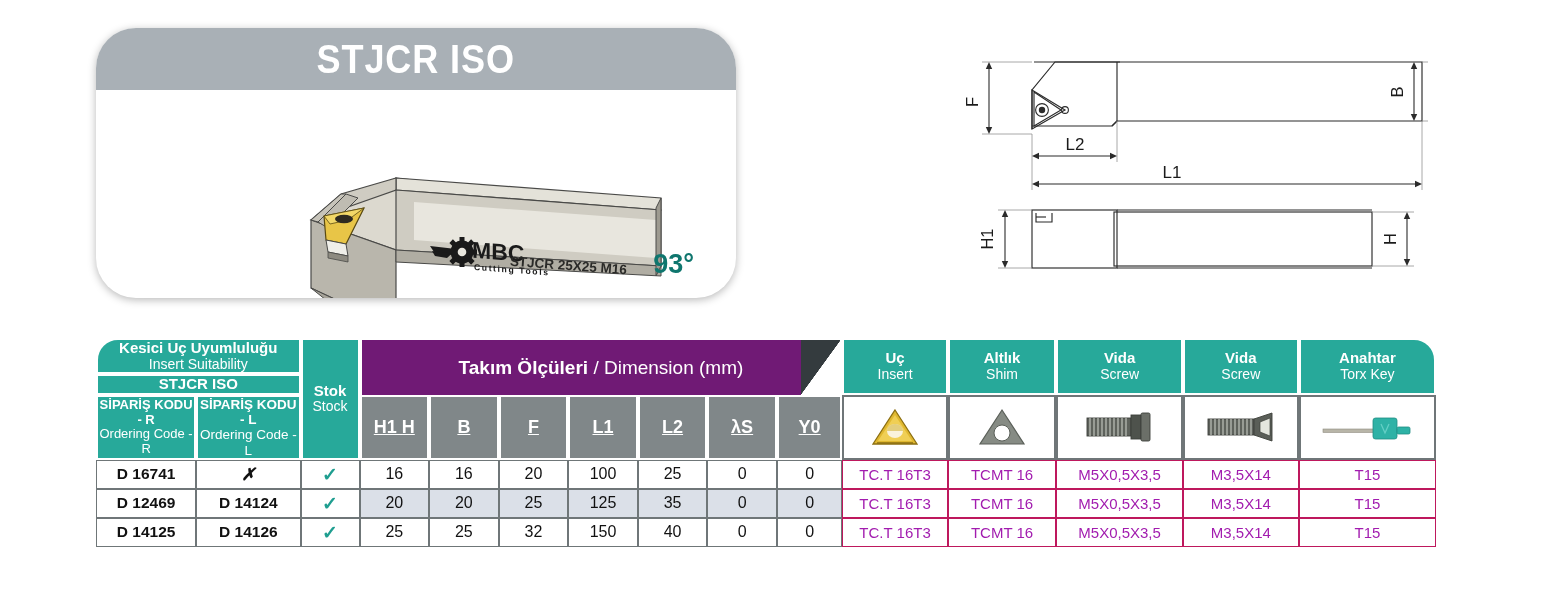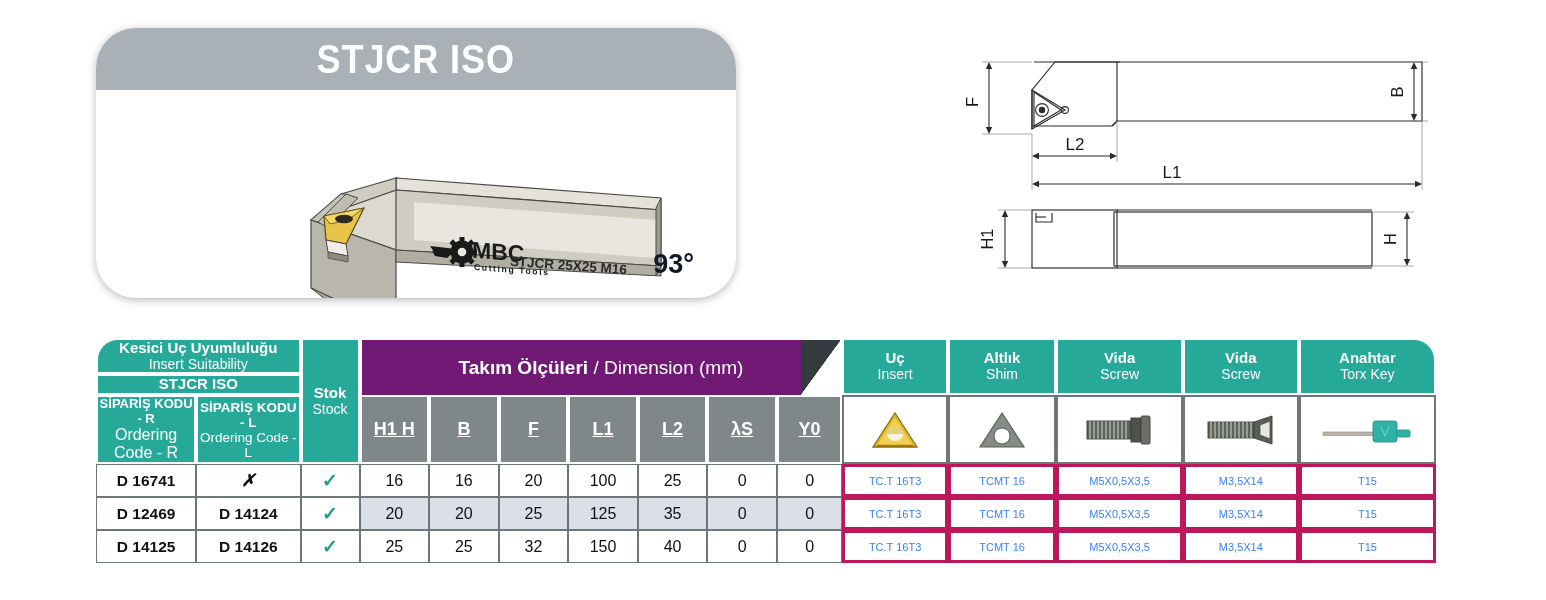--- a/index.html
+++ b/index.html
@@ -20,21 +20,21 @@
     background:#a9b0b6;border-radius:40px 40px 0 0;
     display:flex;align-items:center;justify-content:center;
   }
   #product-title{
     color:#fff;font-size:41px;font-weight:bold;letter-spacing:1px;
     font-family:"Liberation Sans", sans-serif;
     transform:scaleX(.88);
   }
   #angle-label{
     position:absolute;right:42px;bottom:18px;
-    font-size:27px;font-weight:bold;color:#0f172a;text-align:right;
+    font-size:27px;font-weight:bold;color:#0f766e;text-align:right;
   }
 
   
   #tool-illustration{position:absolute;left:0;top:62px;width:640px;height:208px;}
 
   
   #drawing-top{position:absolute;left:962px;top:22px;width:470px;height:178px;}
   #drawing-side{position:absolute;left:962px;top:196px;width:470px;height:106px;}
 
   
@@ -94,22 +94,22 @@
   
   .td-code{
     background:#ffffff;border:1px solid #6f7678;
     font-size:15.5px;font-weight:bold;color:#111;height:27px;
   }
   .td-val{
     background:#ffffff;border:1px solid #6f7678;
     font-size:16px;color:#111;height:27px;
   }
   .td-txt{
-    background:#ffffff;border:3px solid #be185d;
-    font-size:11px;color:#3b82f6;height:27px;
+    background:#ffffff;border:1px solid #be185d;
+    font-size:15px;color:#a21caf;height:27px;
   }
   tr.row-alt .td-val,tr.row-alt .td-txt{background:#dbe0e8;}
   .mark-check{color:#1f9e90;font-size:19px;font-weight:bold;}
   .mark-cross{color:#111;font-size:17px;font-weight:bold;font-style:italic;}
 </style>
 </head>
 <body>
 
 <div id="product-card">
 
@@ -324,21 +324,21 @@
 
     <tr>
       <td class="th-teal" colspan="2">
         <span class="tr-line">STJCR ISO</span>
       </td>
     </tr>
 
     <tr>
       <td class="th-teal">
         <span class="tr-line" style="font-size:13px">SİPARİŞ KODU - R</span>
-        <span class="en-line" style="font-size:16px">Ordering Code - R</span>
+        <span class="en-line" style="font-size:13px">Ordering Code - R</span>
       </td>
       <td class="th-teal">
         <span class="tr-line" style="font-size:13.5px">SİPARİŞ KODU - L</span>
         <span class="en-line" style="font-size:13.5px">Ordering Code - L</span>
       </td>
 
       <td class="th-gray">H1 H</td>
       <td class="th-gray">B</td>
       <td class="th-gray">F</td>
       <td class="th-gray">L1</td>

